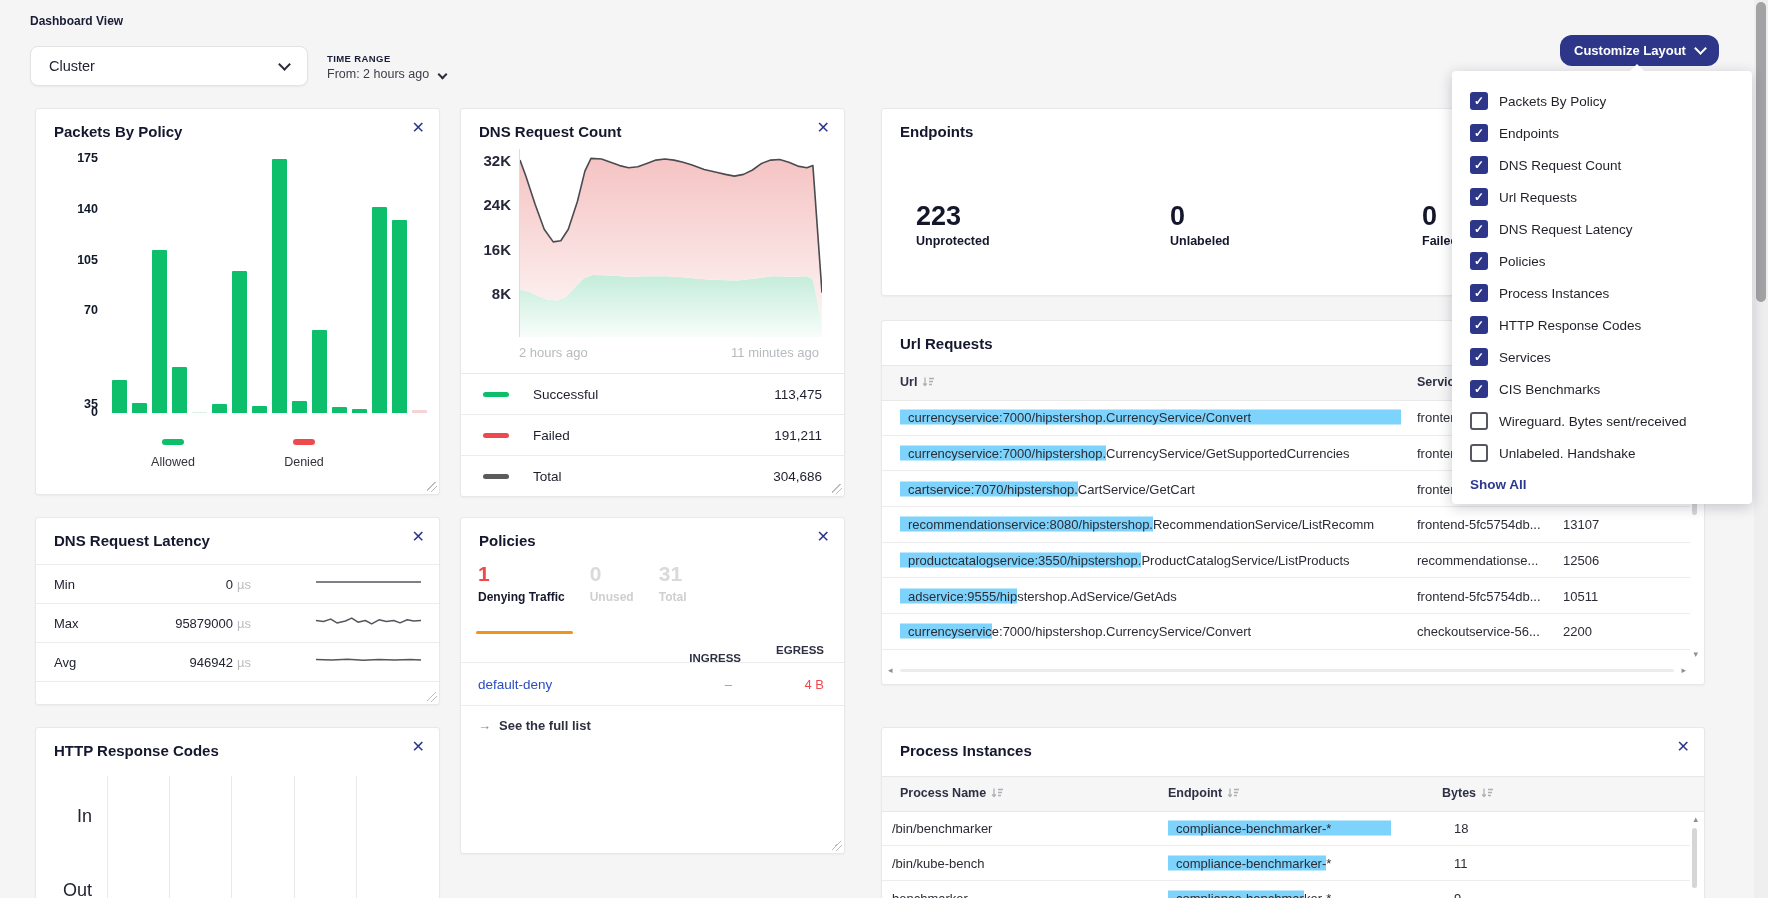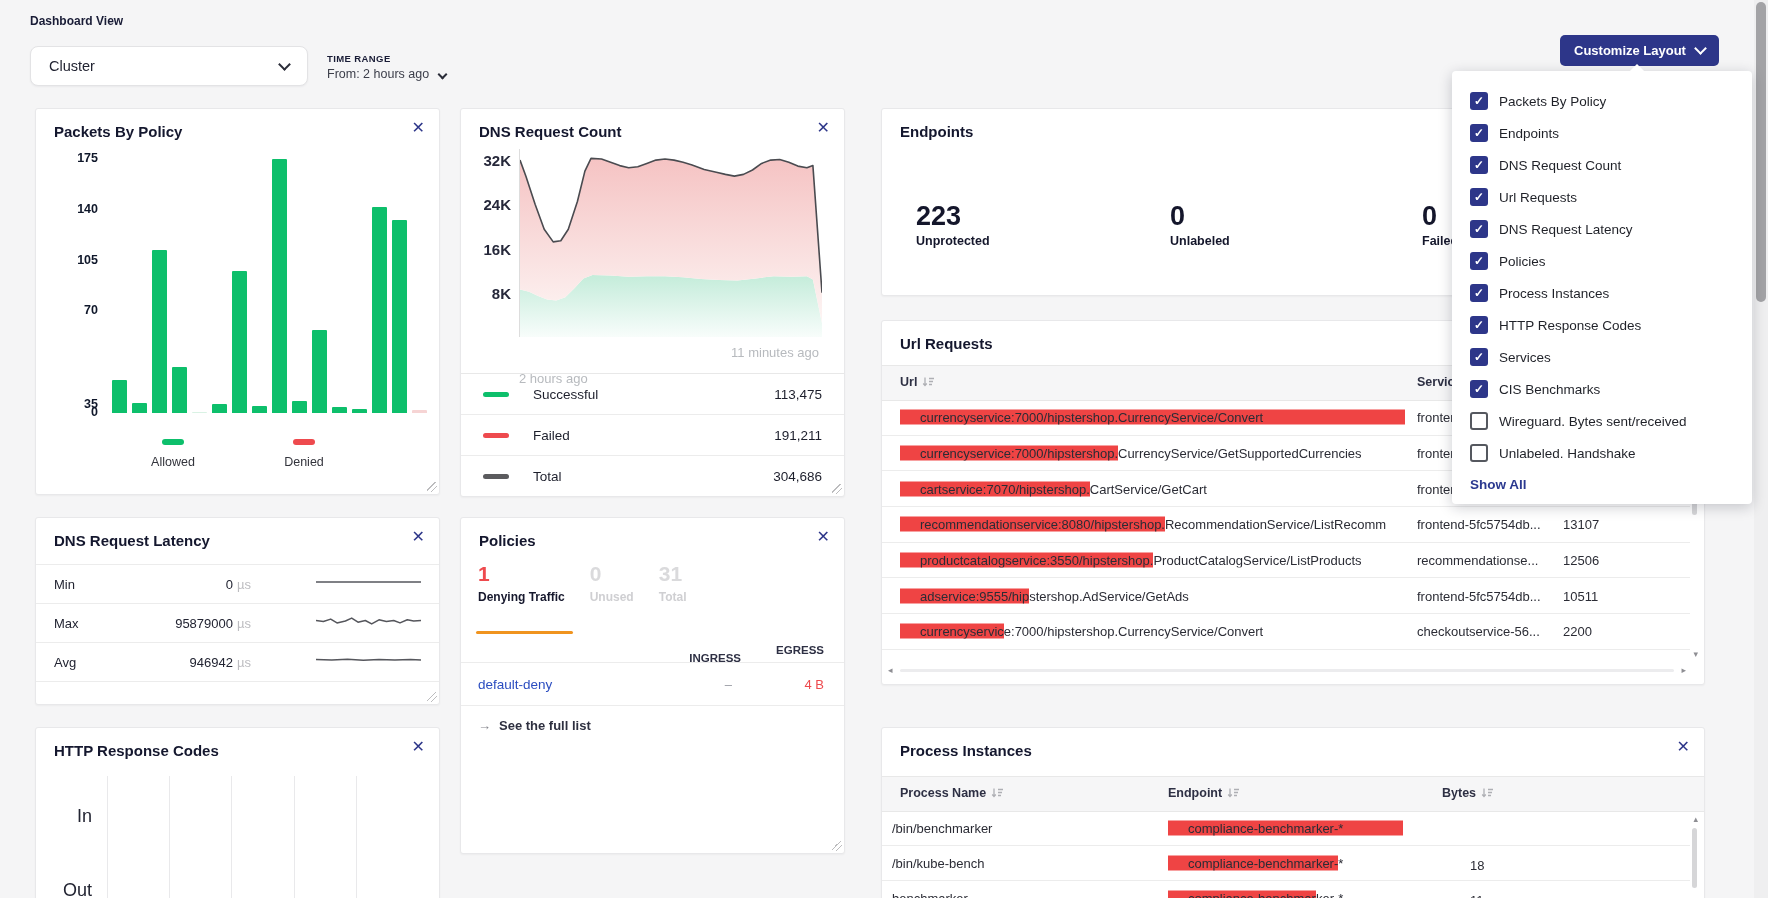--- a/index.html
+++ b/index.html
@@ -20,21 +20,21 @@
   }
   .chev{width:7px;height:7px;border-right:2px solid #2a2c38;border-bottom:2px solid #2a2c38;
     transform:rotate(45deg);margin-top:-4px;}
   .chev.small{width:5px;height:5px;margin-left:6px;display:inline-block;}
   .chev.white{border-color:#fff;margin-left:10px;}
   .time-range{position:absolute;left:327px;top:53px;}
   .tr-label{font-size:9.5px;font-weight:700;letter-spacing:.4px;color:#191c36;}
   .tr-value{font-size:12.5px;color:#3c3e4a;margin-top:3px;cursor:pointer;}
   .customize-btn{
     position:absolute;left:1560px;top:35px;height:31px;padding:0 14px;
-    background:#2d3689;border:none;border-radius:5px;color:#fff;
+    background:#2d3689;border:none;border-radius:12px;color:#fff;
     font-family:"Liberation Sans",sans-serif;font-size:13px;font-weight:600;
     display:flex;align-items:center;cursor:pointer;
   }
   
   .page-scrollbar{position:absolute;right:0;top:0;width:14px;height:898px;background:#efeff0;}
   .page-scrollbar .thumb{position:absolute;left:2px;top:2px;width:10px;height:300px;background:#a3a3a6;border-radius:5px;}
   
   .card{position:absolute;background:#fff;border:1px solid #e8e8ea;border-radius:3px;
     box-shadow:0 1px 2px rgba(16,18,35,.04);box-sizing:border-box;}
   .ctitle{position:absolute;top:14px;left:18px;font-size:15px;font-weight:700;color:#14172e;margin:0;}
@@ -65,24 +65,24 @@
   
   .thead{position:absolute;left:0;right:0;height:34px;background:#f6f6f7;border-top:1px solid #e8e8e8;
     border-bottom:1px solid #e8e8e8;font-size:12.5px;font-weight:700;color:#2e3044;}
   .thead .hcell{position:absolute;top:9px;display:flex;align-items:center;gap:5px;}
   .sorticon{opacity:.55;}
   .trow{position:relative;height:34.7px;border-bottom:1px solid #ececec;font-size:13px;color:#2b2c35;}
   .cell{position:absolute;top:50%;transform:translateY(-50%);white-space:nowrap;}
   .curl{left:18px;width:505px;overflow:hidden;}
   .csvc{left:535px;width:140px;overflow:hidden;}
   .ccnt{left:681px;}
-  .hl{background:#ef4444;border-radius:2px;padding:4px 0 4px 20px;}
+  .hl{background:#7dd3fc;border-radius:2px;padding:4px 0 4px 8px;}
   .pname{left:10px;}
   .pep{left:286px;width:260px;overflow:hidden;}
-  .pcnt{left:588px;margin-top:37px;}
+  .pcnt{left:572px;}
   
   .mini-arrow{position:absolute;font-size:9px;color:#8e8e93;}
   .vthumb{position:absolute;width:5px;background:#d6d6d8;border-radius:3px;}
   .htrack{position:absolute;height:3px;background:#ececee;border-radius:2px;}
   
   .lrow{position:relative;height:38px;border-top:1px solid #ececec;}
   .lrow:last-child{border-bottom:1px solid #ececec;}
   .llabel{position:absolute;left:18px;top:50%;transform:translateY(-50%);font-size:13px;color:#222432;}
   .lval{position:absolute;left:80px;width:135px;text-align:right;top:50%;transform:translateY(-50%);font-size:13px;color:#222432;}
   .lunit{color:#bcbcc0;margin-left:4px;}
@@ -197,21 +197,21 @@
           </linearGradient>
           <linearGradient id="ggreen" x1="0" y1="0" x2="0" y2="1">
             <stop offset="0" stop-color="#c4ecda"></stop>
             <stop offset="1" stop-color="#f8fdfb"></stop>
           </linearGradient>
         </defs>
         <path d="M0 188 L0.0 140.4 L9.1 142.7 L18.1 147.1 L27.2 150.4 L36.2 151.5 L45.3 148.2 L54.4 139.3 L63.4 129.4 L72.5 126.1 L90.6 126.6 L108.7 127.7 L126.8 127.2 L145.0 127.2 L163.1 128.3 L181.2 129.9 L199.3 131.0 L217.4 131.6 L235.6 129.4 L253.7 127.2 L271.8 127.7 L286.9 127.2 L292.9 130.5 L302.0 174.2 L302 188 Z" fill="url(#ggreen)"></path>
         <path d="M0.0 11.1 L6.0 27.6 L15.1 55.3 L24.2 80.2 L33.2 92.9 L40.8 91.8 L48.3 80.2 L57.4 52.5 L64.9 22.1 L71.0 9.4 L81.5 10.0 L90.6 13.3 L99.7 16.6 L108.7 18.8 L117.8 17.7 L126.8 14.4 L135.9 11.1 L145.0 10.0 L154.0 11.1 L163.1 13.3 L172.1 16.0 L184.2 20.5 L196.3 23.2 L205.4 25.4 L214.4 27.1 L223.5 25.4 L232.5 21.0 L241.6 14.4 L250.7 11.1 L259.7 10.5 L268.8 13.3 L277.8 17.1 L286.9 18.8 L292.9 16.6 L302.0 143.8 L302.0 174.2 L292.9 130.5 L286.9 127.2 L271.8 127.7 L253.7 127.2 L235.6 129.4 L217.4 131.6 L199.3 131.0 L181.2 129.9 L163.1 128.3 L145.0 127.2 L126.8 127.2 L108.7 127.7 L90.6 126.6 L72.5 126.1 L63.4 129.4 L54.4 139.3 L45.3 148.2 L36.2 151.5 L27.2 150.4 L18.1 147.1 L9.1 142.7 L0.0 140.4 Z" fill="url(#gpink)"></path>
         <path d="M0.0 11.1 L6.0 27.6 L15.1 55.3 L24.2 80.2 L33.2 92.9 L40.8 91.8 L48.3 80.2 L57.4 52.5 L64.9 22.1 L71.0 9.4 L81.5 10.0 L90.6 13.3 L99.7 16.6 L108.7 18.8 L117.8 17.7 L126.8 14.4 L135.9 11.1 L145.0 10.0 L154.0 11.1 L163.1 13.3 L172.1 16.0 L184.2 20.5 L196.3 23.2 L205.4 25.4 L214.4 27.1 L223.5 25.4 L232.5 21.0 L241.6 14.4 L250.7 11.1 L259.7 10.5 L268.8 13.3 L277.8 17.1 L286.9 18.8 L292.9 16.6 L302.0 143.8" fill="none" stroke="#4a4b50" stroke-width="1.6" stroke-linejoin="round"></path>
       </svg></div>
-  <div class="xlab" style="left:58px;margin-top:26px;">2 hours ago</div>
+  <div class="xlab" style="left:58px;">2 hours ago</div>
   <div class="xlab" style="right:25px;">11 minutes ago</div>
   <div class="dns-legend">
       <div class="dl-row">
         <span class="dl-swatch" style="background: rgb(13, 191, 107);"></span>
         <span class="dl-label">Successful</span>
         <span class="dl-value">113,475</span>
       </div>
       <div class="dl-row">
         <span class="dl-swatch" style="background: rgb(238, 74, 78);"></span>
         <span class="dl-label">Failed</span>

